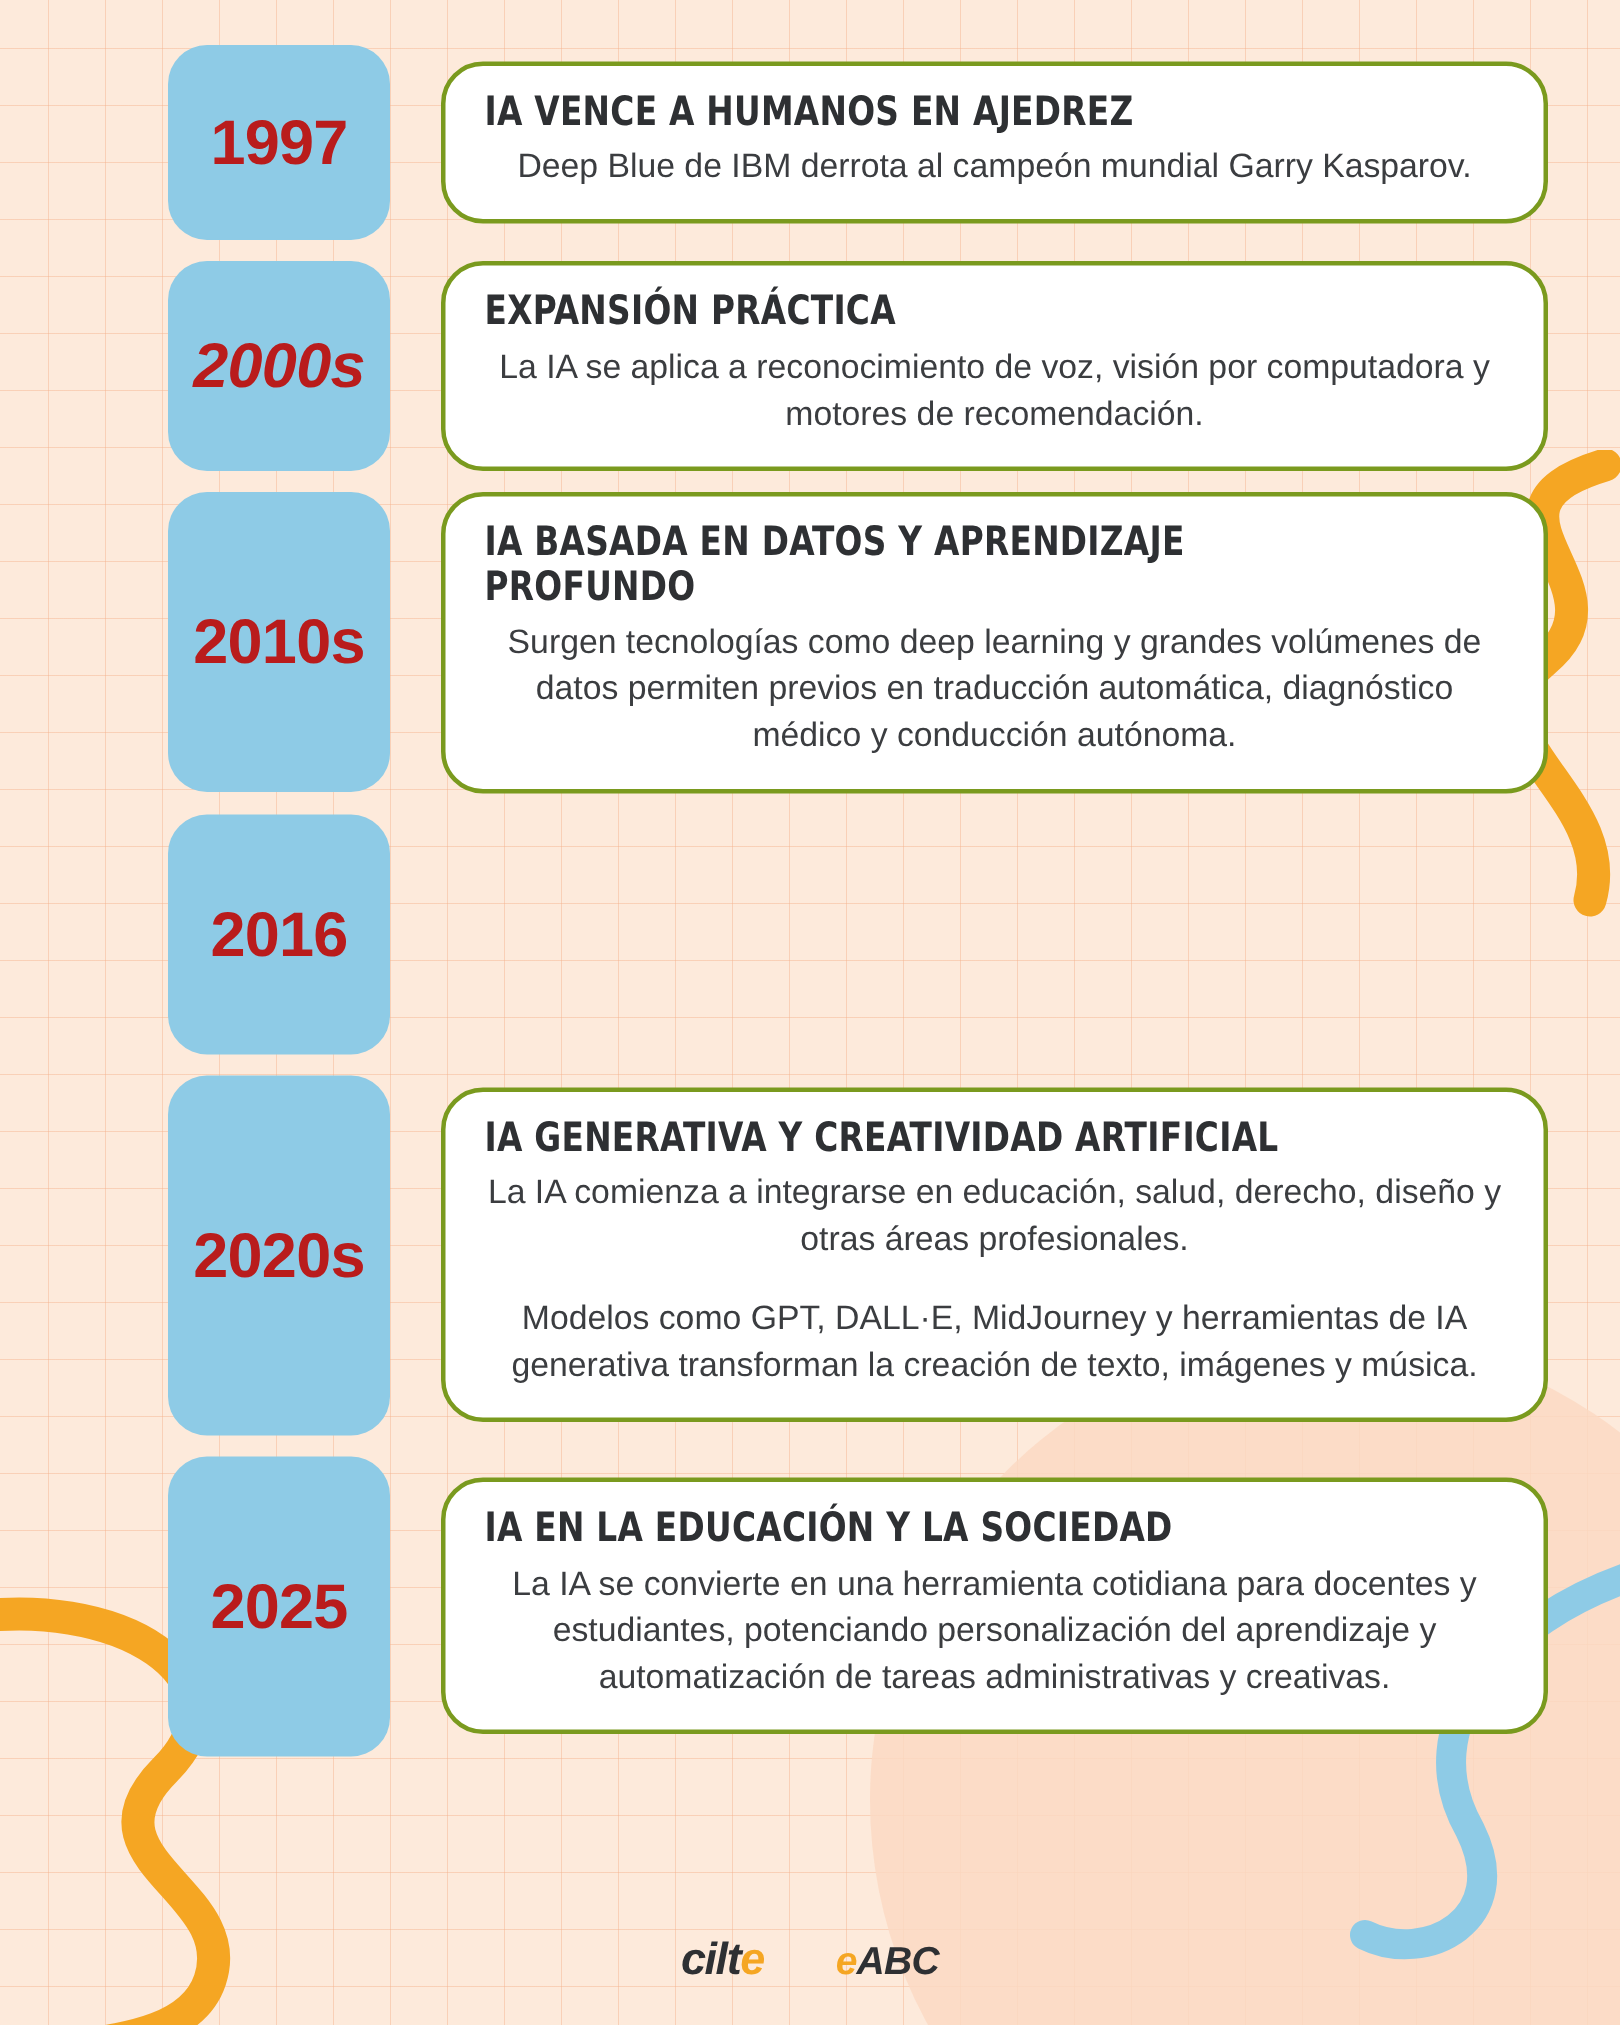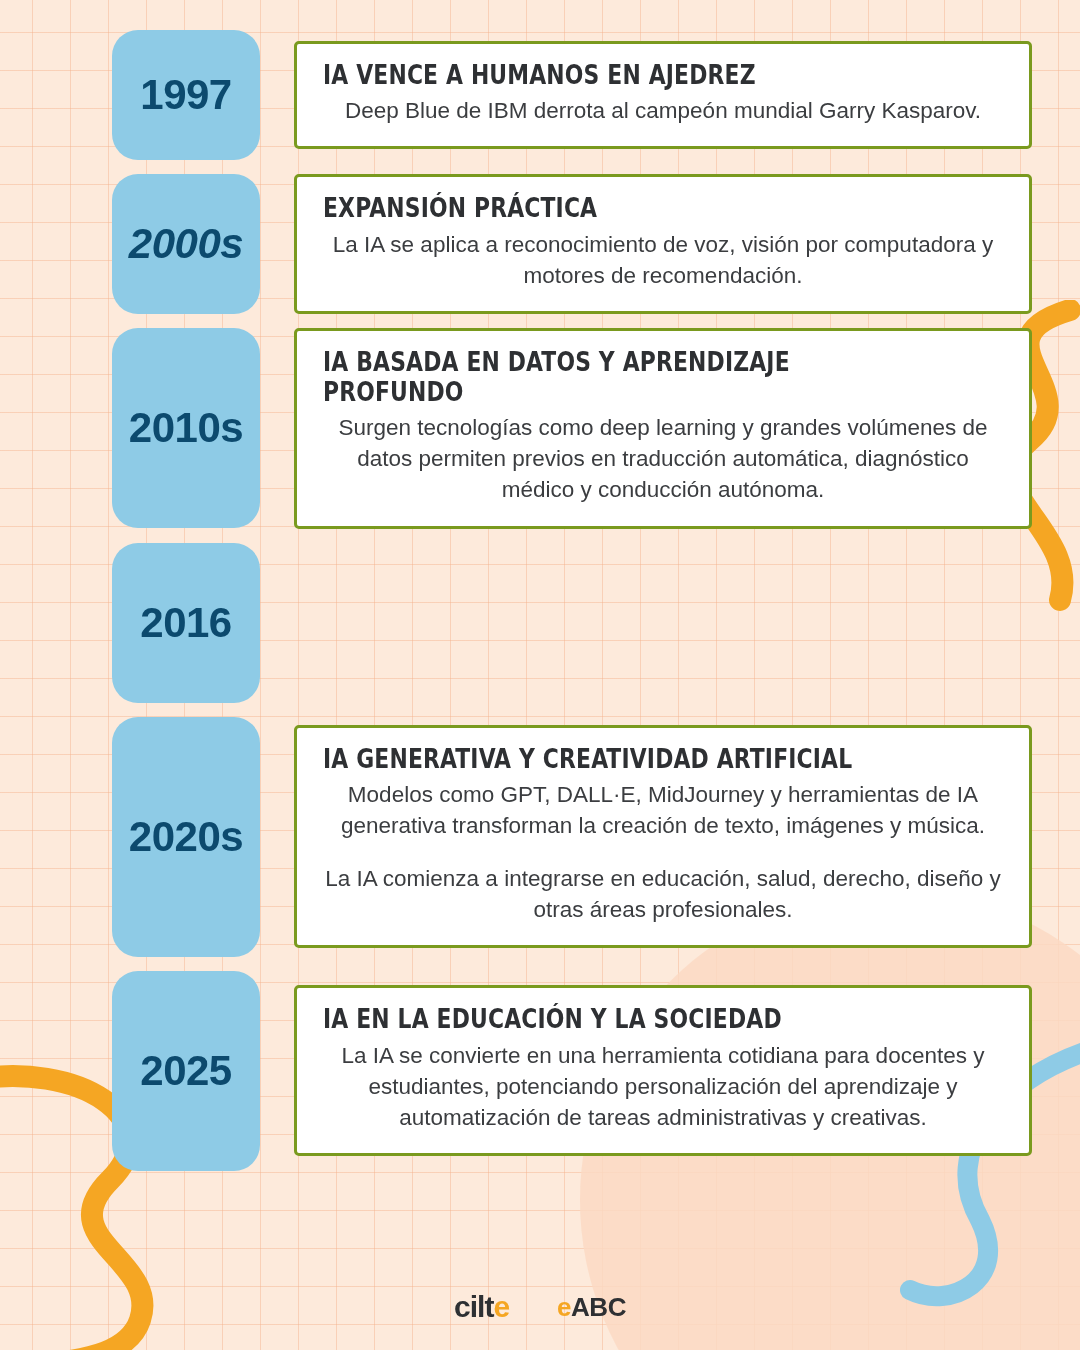--- a/index.html
+++ b/index.html
@@ -72,36 +72,36 @@
 
   .year-chip {
     flex: 0 0 auto;
     width: 148px;
     min-height: 130px;
     background: #8ecbe6;
     border-radius: 26px;
     display: flex;
     align-items: center;
     justify-content: center;
-    color: #0c4a6e;
+    color: #b91c1c;
     font-weight: bold;
     font-size: 42px;
     letter-spacing: -0.5px;
     margin-right: 34px;
   }
   .year-chip.tall-1 { min-height: 140px; font-style: italic; }
   .year-chip.tall-2 { min-height: 160px; }
   .year-chip.tall-3 { min-height: 200px; }
   .year-chip.tall-4 { min-height: 240px; }
 
   .card {
     flex: 1 1 auto;
     background: #ffffff;
     border: 3px solid #7a9a1e;
-    border-radius: 5px;
+    border-radius: 28px;
     padding: 16px 26px 20px 26px;
     box-sizing: border-box;
   }
 
   .card-title {
     font-family: "DejaVu Sans Condensed", "Liberation Sans Narrow", "Liberation Sans", sans-serif;
     font-weight: bold;
     font-size: 27px;
     letter-spacing: 0.2px;
     color: #2e3033;
@@ -123,20 +123,21 @@
   
   .footer {
     position: absolute;
     left: 0;
     right: 0;
     bottom: 26px;
     display: flex;
     align-items: center;
     justify-content: center;
     gap: 48px;
+    font-style: italic;
   }
   .logo-cilte {
     font-size: 30px;
     font-weight: bold;
     letter-spacing: -1px;
     color: #2e3033;
   }
   .logo-cilte .accent { color: #f5a623; }
   .logo-eabc {
     font-size: 26px;
@@ -210,22 +211,22 @@
       </div>
     </div>
 
     <div class="row">
       <div class="year-chip tall-4">
         <span>2020s</span>
       </div>
       <div class="card">
         <div class="card-title">IA GENERATIVA Y CREATIVIDAD ARTIFICIAL</div>
         <div class="card-body">
+          <p>La IA comienza a integrarse en educación, salud, derecho, diseño y otras áreas profesionales.</p>
           <p>Modelos como GPT, DALL·E, MidJourney y herramientas de IA generativa transforman la creación de texto, imágenes y música.</p>
-          <p>La IA comienza a integrarse en educación, salud, derecho, diseño y otras áreas profesionales.</p>
         </div>
       </div>
     </div>
 
     <div class="row">
       <div class="year-chip tall-3">
         <span>2025</span>
       </div>
       <div class="card">
         <div class="card-title">IA EN LA EDUCACIÓN Y LA SOCIEDAD</div>

